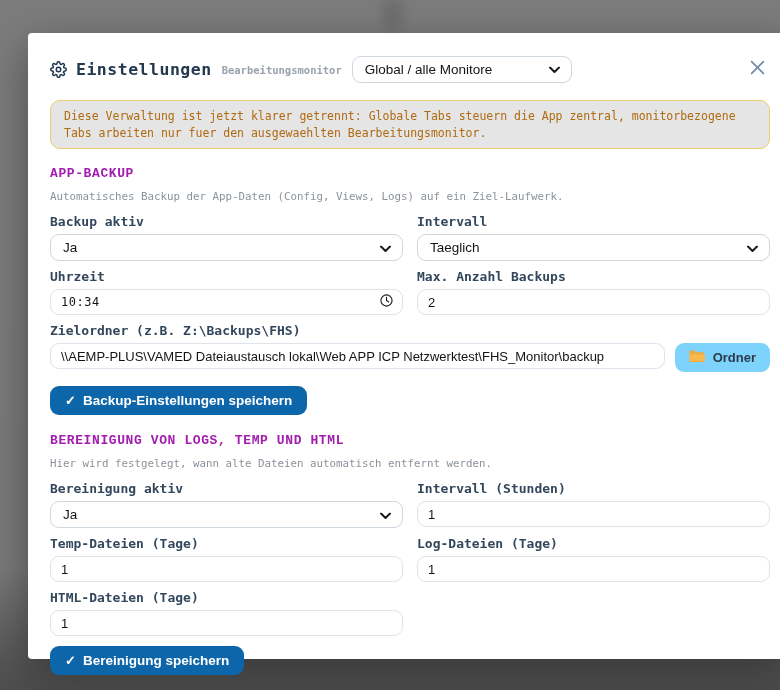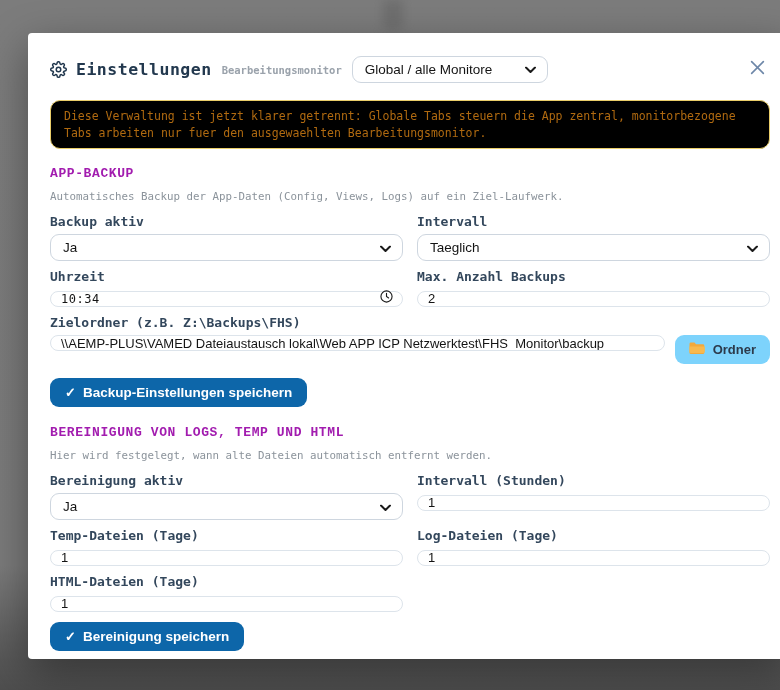--- a/index.html
+++ b/index.html
@@ -29,49 +29,49 @@
   }
   .subtitle {
     font-family:"DejaVu Sans Mono", monospace; font-size:10.5px; color:#9aa2ab;
     margin:2px 10px 0 10px; font-weight:700;
   }
   .sel {
     position:relative; height:27px; border:1px solid #ced6df; border-radius:9px;
     display:flex; align-items:center; padding:0 30px 0 12px;
     font-size:13.5px; color:#141414; background:#fff; cursor:default; width:100%;
   }
-  .monitor-sel { width:196px; flex:none; }
+  .monitor-sel { width:220px; flex:none; }
   .sel .chev { position:absolute; right:11px; top:50%; transform:translateY(-50%); }
   .close-btn {
     margin-left:auto; background:none; border:none; cursor:pointer;
     width:26px; height:26px; display:flex; align-items:center; justify-content:center;
   }
   
   .notice {
-    border:1px solid #eace6a; background:#000000; border-radius:10px;
+    border:1px solid #eace6a; background:#e5e5e5; border-radius:10px;
     padding:7px 13px; margin-bottom:17px;
     font-family:"DejaVu Sans Mono", monospace; font-size:11.5px; line-height:1.45;
     color:#b06a10;
   }
   
   .section-title {
     font-family:Liberation Mono, monospace; font-size:13px; font-weight:700;
     color:#a21caf; letter-spacing:.6px; margin-bottom:9px;
   }
   .section-desc {
     font-family:"DejaVu Sans Mono", monospace; font-size:10.8px;
     color:#8b939b; margin-bottom:11px;
   }
   .grid2 { display:grid; grid-template-columns:1fr 1fr; column-gap:14px; row-gap:8px; margin-bottom:8px; }
   .field label, .flabel {
     display:block; font-family:"DejaVu Sans Mono", monospace; font-size:13px;
     font-weight:700; color:#33475c; margin-bottom:5px;
   }
   .control {
-    width:100%; height:16px; border:1px solid #dde4eb; border-radius:9px;
+    width:100%; height:26px; border:1px solid #dde4eb; border-radius:9px;
     background:#fff; font-size:13px; color:#141414; padding:0 10px;
     font-family:"Liberation Sans", sans-serif; outline:none;
   }
   .time-wrap { position:relative; }
   .time-wrap input {
     font-family:"DejaVu Sans Mono", monospace; font-size:12px; letter-spacing:.5px;
     padding-right:30px;
   }
   .time-wrap .clock { position:absolute; right:10px; top:50%; transform:translateY(-50%); }
   .path-row { display:flex; gap:10px; align-items:flex-start; margin-bottom:14px; }

